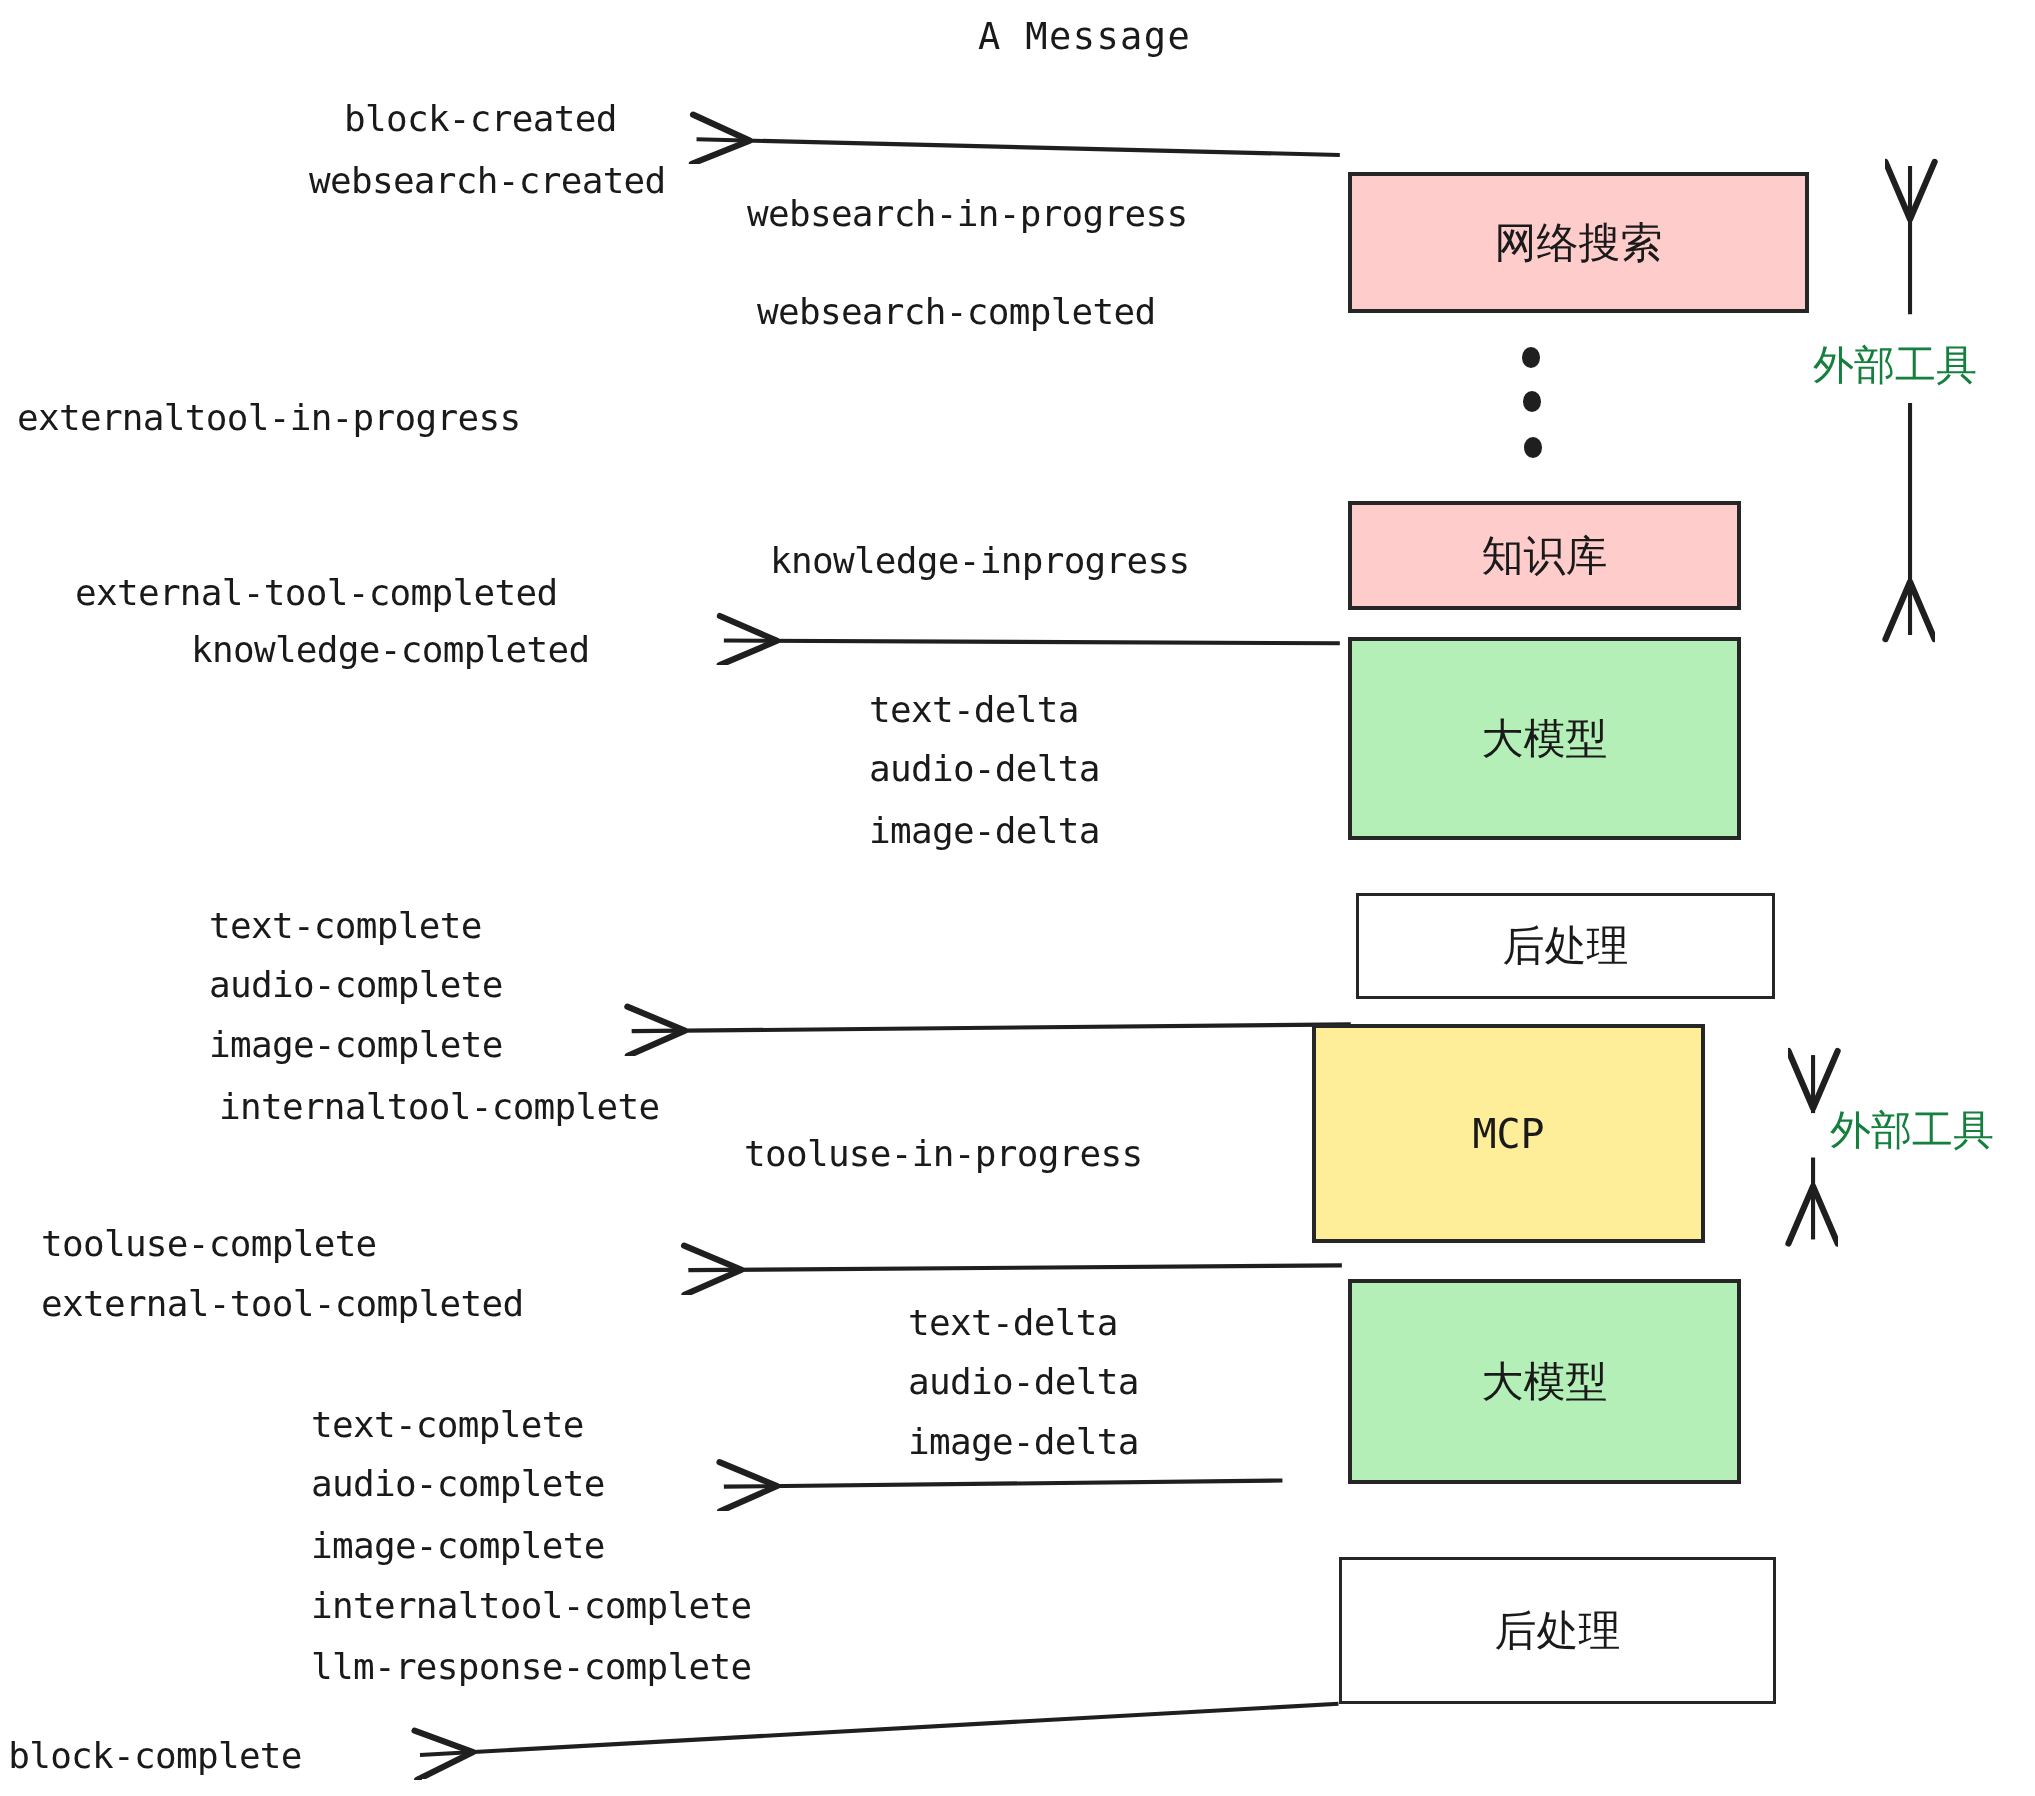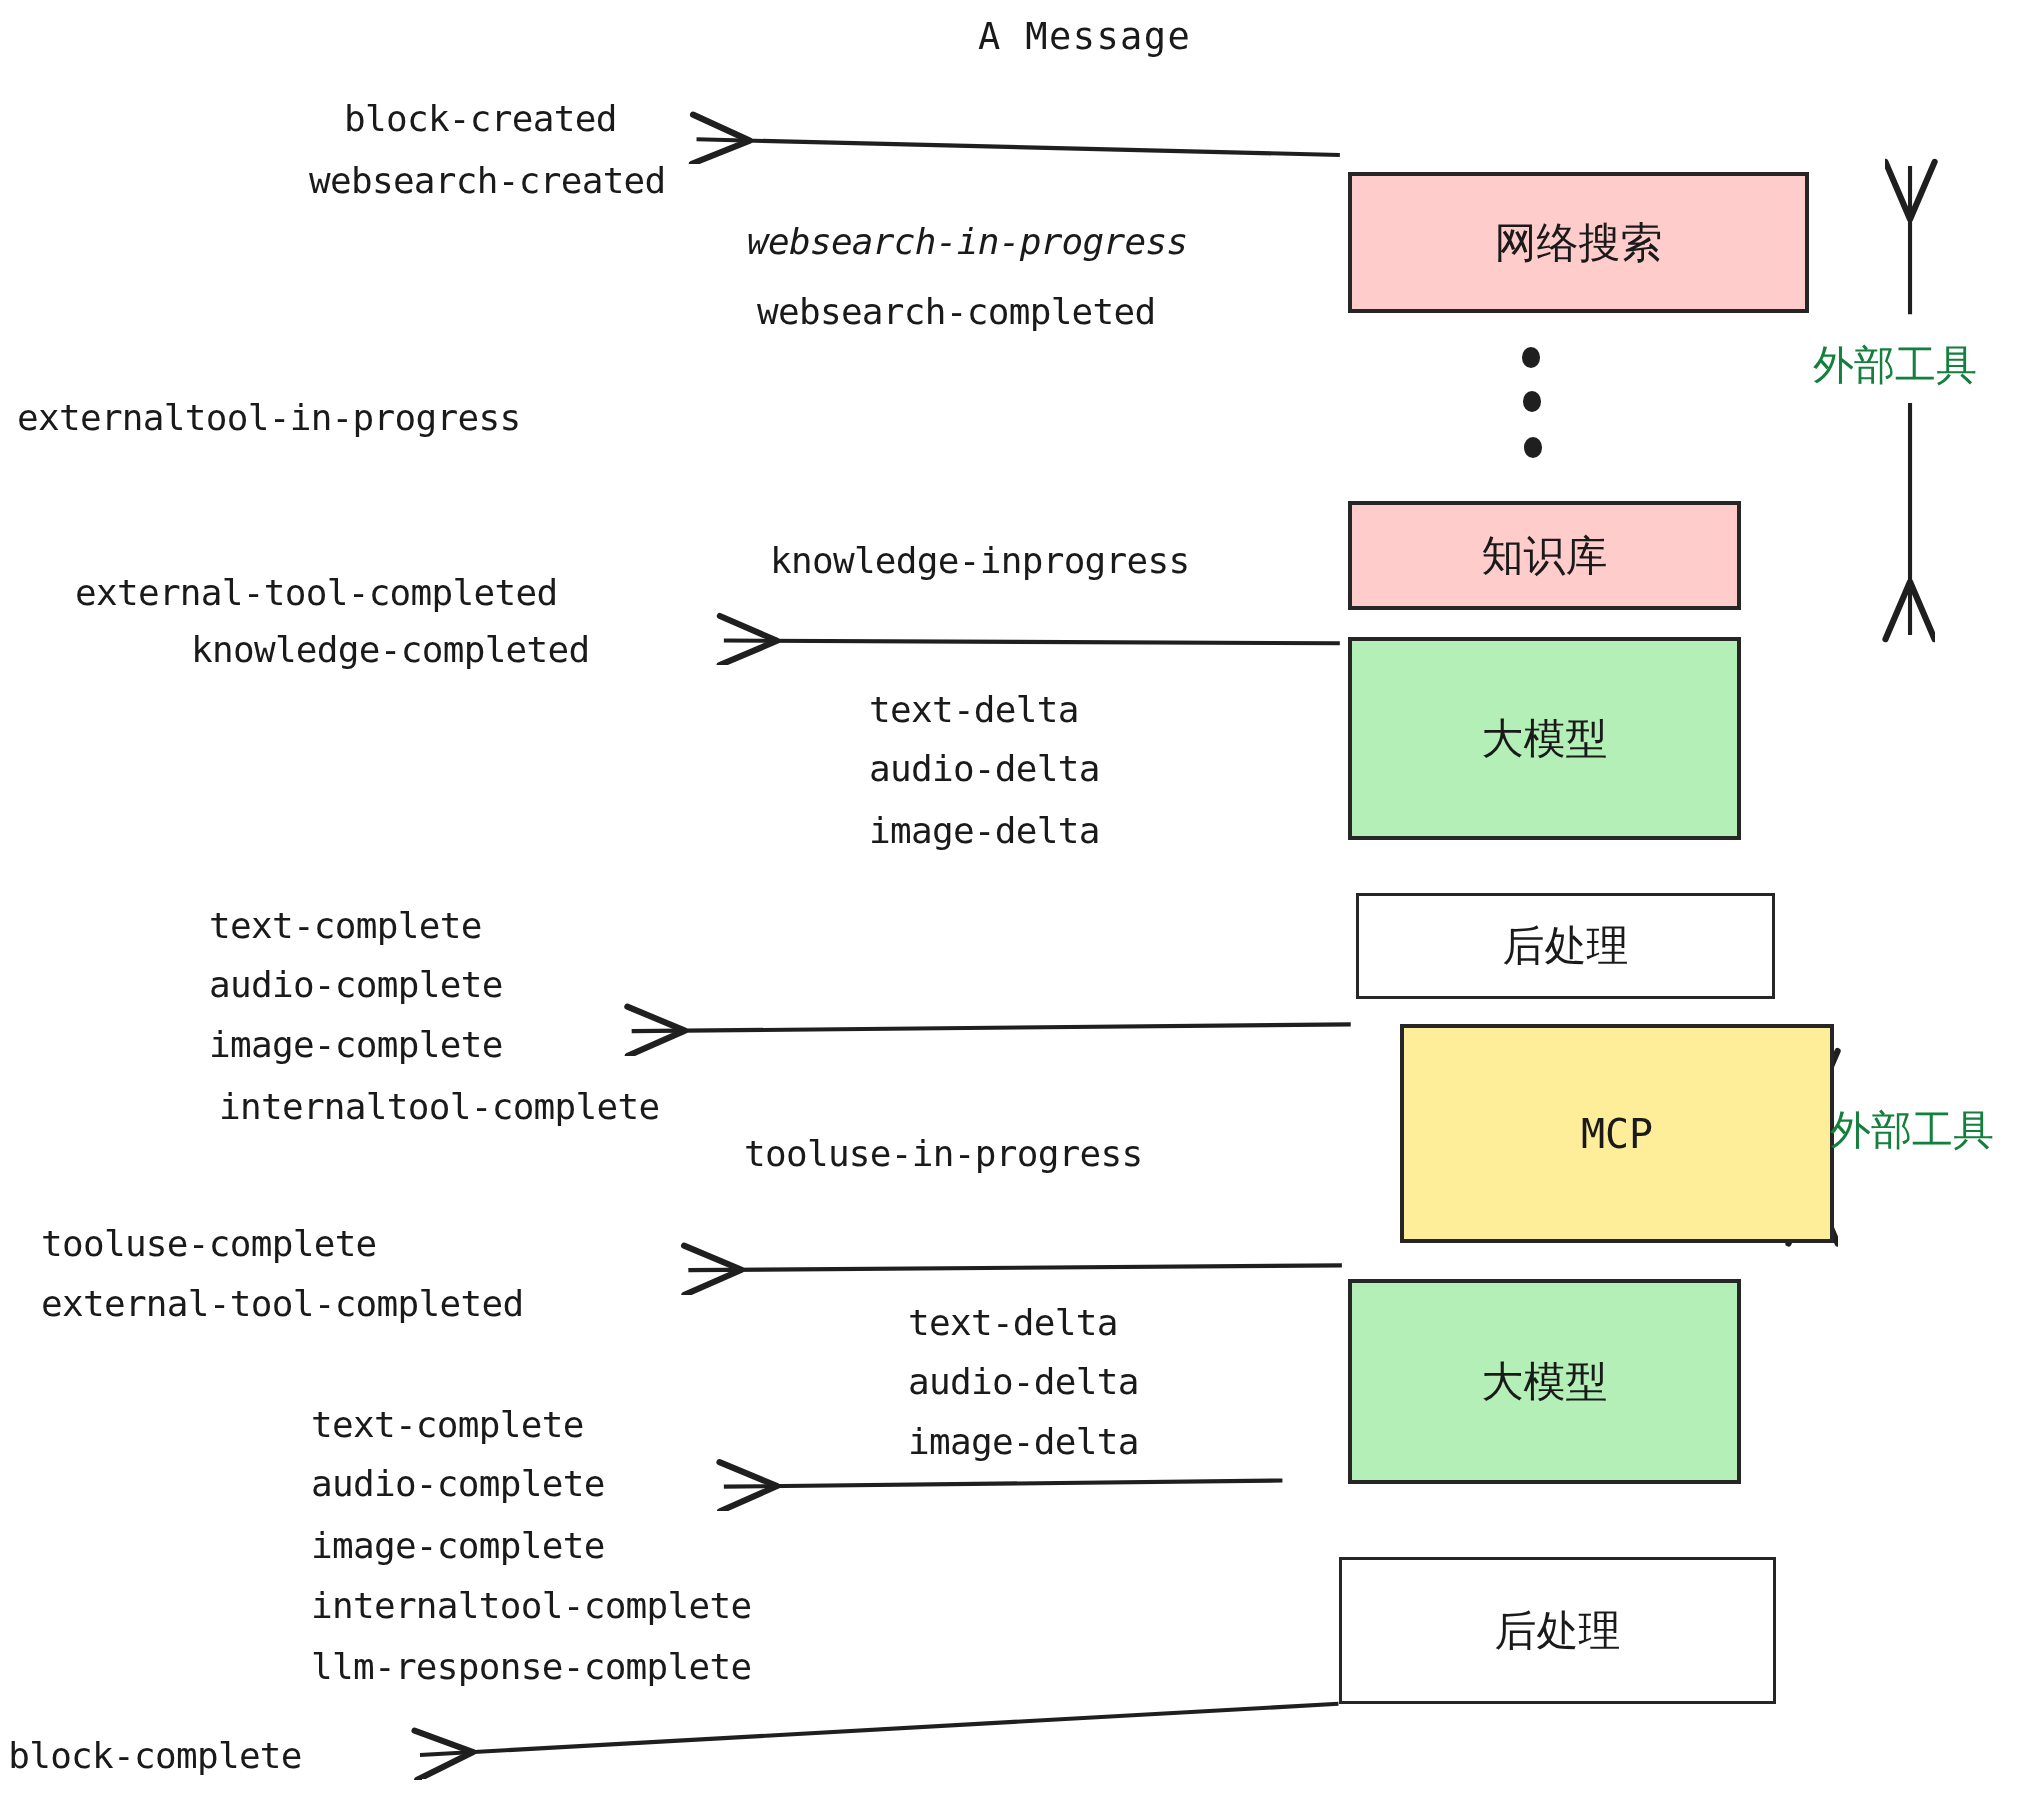--- a/index.html
+++ b/index.html
@@ -129,42 +129,42 @@
   </div>
 
   <div class="box" style="left:1348px; top:637px; width:393px; height:203px; background:#B5EFB8;">
     <span>大模型</span>
   </div>
 
   <div class="box" style="left:1356px; top:893px; width:419px; height:106px; background:#FFFFFF; border-width:3.4px;">
     <span>后处理</span>
   </div>
 
-  <div class="box mono" style="left:1400px; top:1024px; width:434px; height:219px; background:#FFEE99;">
+  <div class="box mono" style="left:1312px; top:1024px; width:393px; height:219px; background:#FFEE99;">
     <span>MCP</span>
   </div>
 
   <div class="box" style="left:1348px; top:1279px; width:393px; height:205px; background:#B5EFB8;">
     <span>大模型</span>
   </div>
 
   <div class="box" style="left:1339px; top:1557px; width:437px; height:147px; background:#FFFFFF; border-width:3.4px;">
     <span>后处理</span>
   </div>
 
   <div class="dot" style="left:1522px; top:347px;"></div>
   <div class="dot" style="left:1523px; top:391px;"></div>
   <div class="dot" style="left:1524px; top:437px;"></div>
 
   <div class="sidelbl" style="left:1813px; top:338px;">外部工具</div>
   <div class="sidelbl" style="left:1830px; top:1103px;">外部工具</div>
 
   <div class="lbl" style="left:309px; top:101px;margin-left:35px;">block-created</div>
   <div class="lbl" style="left:309px; top:163px;">websearch-created</div>
-  <div class="lbl" style="left:747px; top:224px;font-style:italic;">websearch-in-progress</div>
+  <div class="lbl" style="left:747px; top:196px;">websearch-in-progress</div>
   <div class="lbl" style="left:757px; top:294px;">websearch-completed</div>
   <div class="lbl" style="left:17px; top:400px;">externaltool-in-progress</div>
   <div class="lbl" style="left:770px; top:543px;">knowledge-inprogress</div>
   <div class="lbl" style="left:75px; top:575px;">external-tool-completed</div>
   <div class="lbl" style="left:191px; top:632px;">knowledge-completed</div>
   <div class="lbl" style="left:869px; top:692px;">text-delta</div>
   <div class="lbl" style="left:869px; top:751px;">audio-delta</div>
   <div class="lbl" style="left:869px; top:813px;">image-delta</div>
   <div class="lbl" style="left:209px; top:908px;">text-complete</div>
   <div class="lbl" style="left:209px; top:967px;">audio-complete</div>

